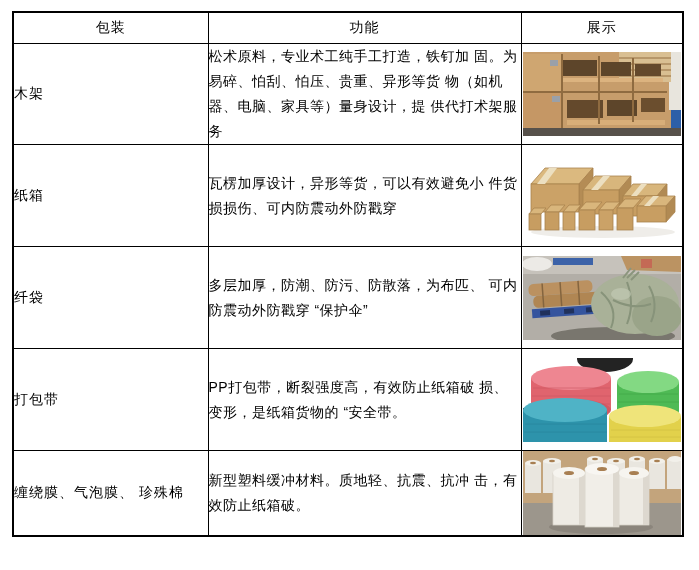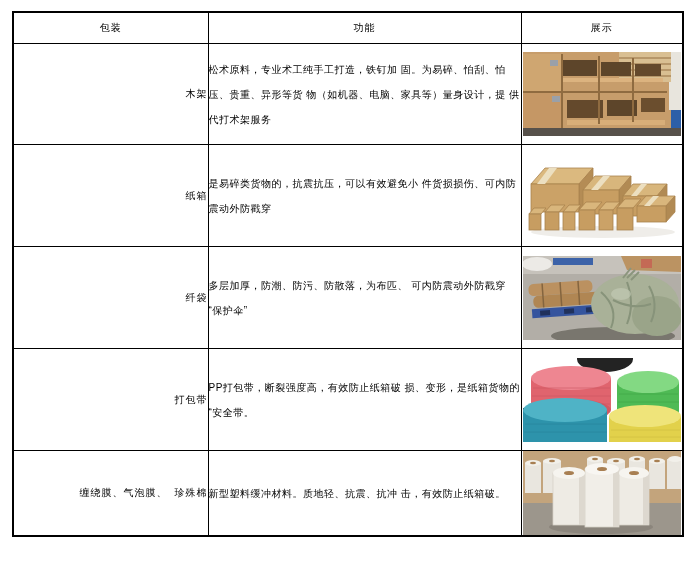--- a/index.html
+++ b/index.html
@@ -4,30 +4,30 @@
 <style>
   html,body{margin:0;padding:0;}
   body{
     width:699px;height:570px;background:#ffffff;position:relative;
     font-family:"Liberation Sans", sans-serif;color:#000;
   }
   table.pack{
     position:absolute;left:12px;top:11px;width:670px;
     border-collapse:collapse;table-layout:fixed;
     border:2px solid #000;
-    font-size:10px;
+    font-size:14px;
   }
   table.pack td,table.pack th{
     border:1px solid #000;
     font-weight:normal;
     vertical-align:middle;
     padding:0;
   }
   th.hdr{height:30px;text-align:center;letter-spacing:1px;}
-  td.ptype{text-align:right;letter-spacing:1px;padding:0 4px;font-family:Liberation Mono, monospace;}
+  td.ptype{text-align:left;letter-spacing:1px;padding:0 4px;}
   td.pfunc{text-align:left;padding:2px 6px 2px 5px;line-height:25px;letter-spacing:0.5px;margin-left:43px;}
   td.pimg{text-align:center;}
   .photo{display:inline-block;vertical-align:middle;line-height:0;}
   .r1{height:101px;}
   .r2,.r3,.r4{height:102px;}
   .r5{height:80px;}
 </style>
 </head>
 <body>
 
@@ -83,21 +83,21 @@
             </g>
             <rect x="0" y="76" width="158" height="8" fill="#57514b"></rect>
             <rect x="148" y="58" width="10" height="18" fill="#2d5fa8"></rect>
           </svg>
         </span>
       </td>
     </tr>
 
     <tr class="r2">
       <td class="ptype">纸箱</td>
-      <td class="pfunc">是易碎类货物的，抗震抗压，可以有效避免小 件货损损伤、可内防震动外防戳穿</td>
+      <td class="pfunc">瓦楞加厚设计，异形等货，可以有效避免小 件货损损伤、可内防震动外防戳穿</td>
       <td class="pimg">
         <span class="photo">
           <svg width="158" height="84" viewBox="0 0 158 84" xmlns="http://www.w3.org/2000/svg">
             <rect width="158" height="84" fill="#ffffff"></rect>
             <ellipse cx="80" cy="78" rx="72" ry="6" fill="#efede9"></ellipse>
 
             <g stroke="#a9834e" stroke-width="0.8">
               <polygon points="8,30 22,14 70,14 56,30" fill="#dbb97f"></polygon>
               <polygon points="56,30 70,14 70,40 56,58" fill="#b48c55"></polygon>
               <rect x="8" y="30" width="48" height="28" fill="#cba267"></rect>

